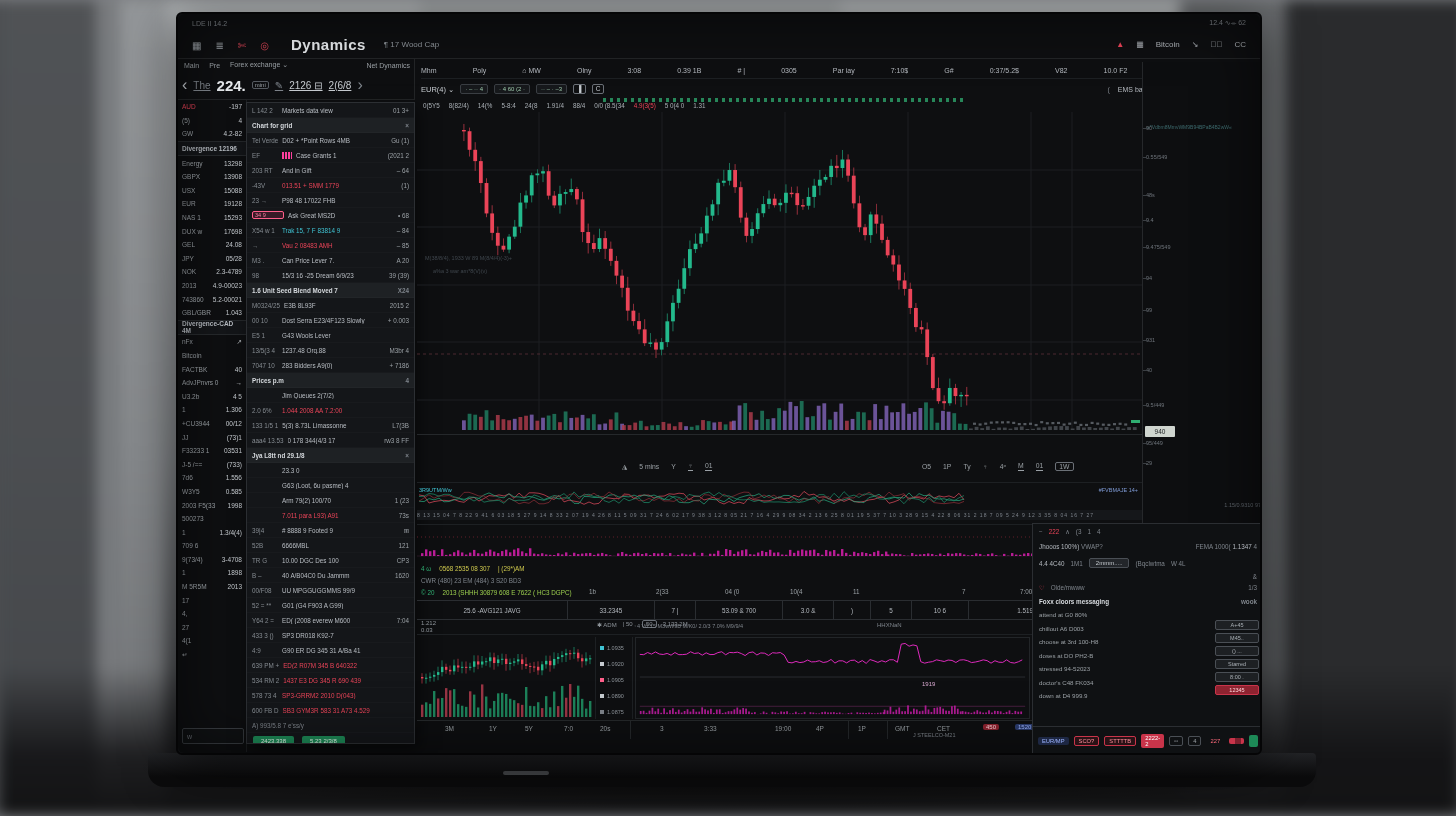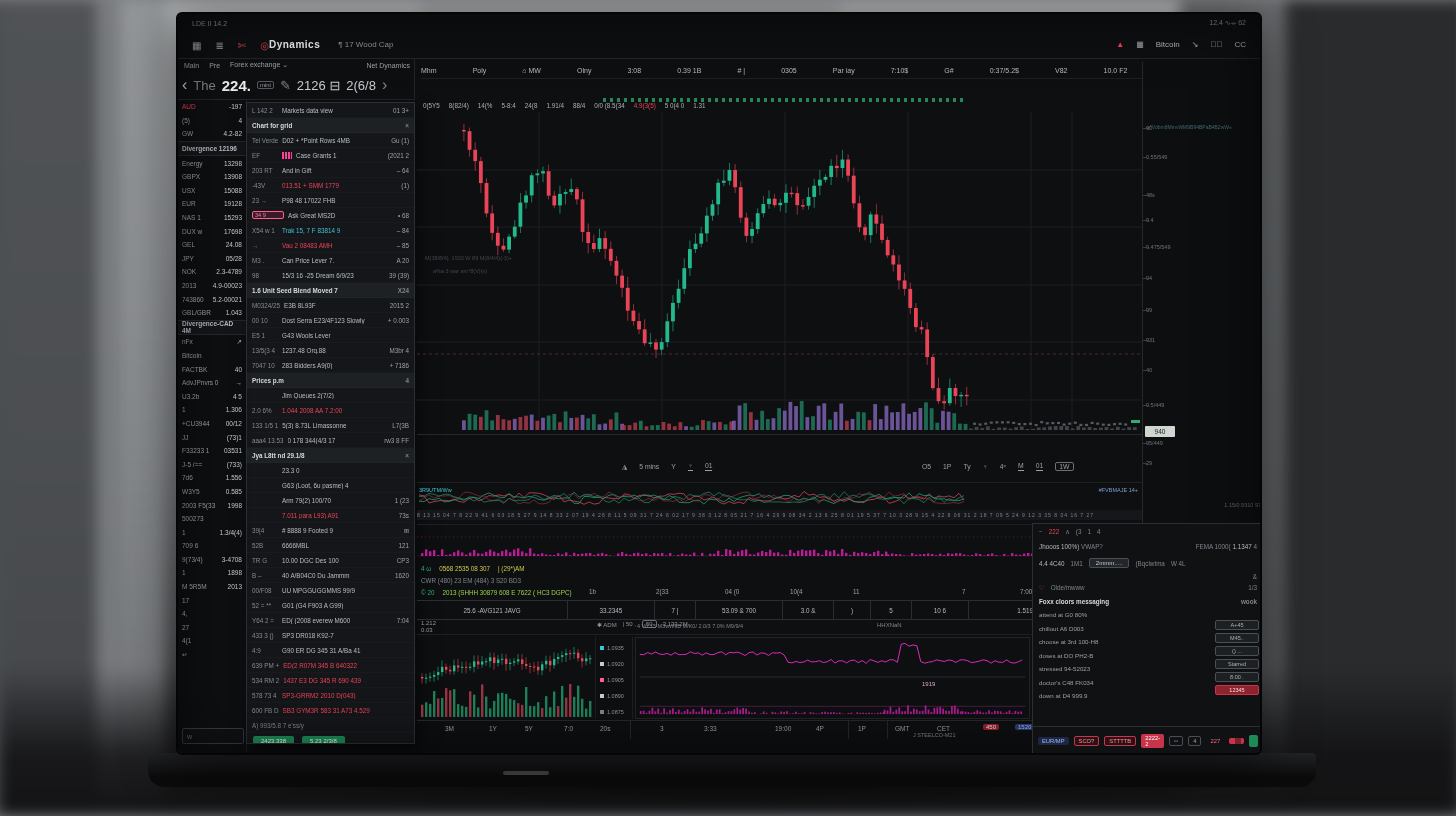--- a/index.html
+++ b/index.html
@@ -11,31 +11,31 @@
   .bld{position:absolute;top:0;bottom:0;}
   .win{background-image:repeating-linear-gradient(180deg,rgba(255,255,255,.10) 0 5px,rgba(0,0,0,0) 5px 24px),repeating-linear-gradient(90deg,rgba(0,0,0,.15) 0 3px,rgba(0,0,0,0) 3px 18px);}
   .floor{position:absolute;left:0;right:0;bottom:0;height:150px;background:linear-gradient(180deg,rgba(20,20,22,0) 0%,rgba(16,16,18,.85) 60%,#131314 100%);}
   
   #laptop-shadow{position:absolute;left:120px;top:750px;width:1220px;height:60px;background:radial-gradient(ellipse at 50% 30%,rgba(0,0,0,.65),rgba(0,0,0,0) 70%);}
   #base{position:absolute;left:148px;top:753px;width:1168px;height:34px;background:linear-gradient(180deg,#222326,#0b0b0c 70%);border-radius:4px 4px 16px 16px;}
   #base .lip{position:absolute;left:355px;top:18px;width:46px;height:4px;background:#46484b;border-radius:2px;}
   #screen{position:absolute;left:176px;top:12px;width:1086px;height:743px;background:#0e0f11;border:2px solid #050506;border-radius:6px;box-shadow:0 12px 50px rgba(0,0,0,.55);overflow:hidden;box-sizing:border-box;}
   #vignette{position:absolute;inset:0;pointer-events:none;box-shadow:inset 0 0 60px rgba(0,0,0,.55);border-radius:6px;}
   
-  .t5{font-size:5.5px;line-height:7px;} .t6{font-size:6.5px;line-height:8px;} .t7{font-size:13px;line-height:9px;}
+  .t5{font-size:5.5px;line-height:7px;} .t6{font-size:6.5px;line-height:8px;} .t7{font-size:10px;line-height:9px;text-decoration:underline;}
   .dim{color:#7e848b;} .red{color:#ea4458;} .pink{color:#ff5f8a;} .grn{color:#2fae71;}
   .yel{color:#cfc94e;} .teal{color:#40c4d4;} .lime{color:#9ccf4e;} .blue{color:#7f9bd6;}
   .u{border-bottom:1px solid #9aa0a6;padding-bottom:1px;}
   .bx{border:1px solid #6b7077;padding:0 3px;border-radius:2px;}
   
   #titlebar{position:absolute;left:0;right:0;top:2px;height:14px;color:#80858a;font-size:7px;display:flex;justify-content:space-between;padding:0 14px;align-items:center;}
   #topbar{position:absolute;left:0;right:0;top:16px;height:28px;border-bottom:1px solid #232527;display:flex;align-items:center;color:#aeb3b8;}
   #topbar .ic{margin-left:14px;font-size:10px;color:#9aa0a6;}
   #topbar .icr{color:#d84354;}
-  #topbar .brand{font-size:10px;font-weight:bold;color:#e8ebee;letter-spacing:.5px;}
+  #topbar .brand{margin-left:22px;font-size:15px;font-weight:bold;color:#e8ebee;letter-spacing:.5px;}
   #topbar .sub{margin-left:18px;font-size:8px;color:#8e949a;}
   #topbar-right{margin-left:auto;display:flex;align-items:center;gap:12px;padding-right:14px;font-size:8px;}
   
   #leftheader{position:absolute;left:0;top:44px;width:237px;height:42px;border-bottom:1px solid #232527;border-right:1px solid #232527;box-sizing:border-box;}
   #lh-row1{position:absolute;left:6px;right:4px;top:3px;display:flex;gap:10px;font-size:7px;color:#9aa0a5;align-items:center;}
   #lh-row2{position:absolute;left:4px;right:4px;top:18px;display:flex;gap:6px;align-items:center;color:#c6cbd0;}
   #lh-price{font-size:15px;font-weight:bold;color:#e9ecef;}
   .minitag{border:1px solid #565b61;border-radius:2px;font-size:6px;color:#9aa0a5;padding:0 2px;}
   
   #watchlist{position:absolute;left:0;top:86px;width:68px;bottom:1px;border-right:1px solid #1e2124;overflow:hidden;}
@@ -570,20 +570,35 @@
           <span>Par iay</span>
           <span>7:10$</span>
           <span>G#</span>
           <span>0:37/5.2$</span>
           <span>V82</span>
           <span>10.0 F2</span>
           <span>18+</span>
           <span>A2</span>
           <span>1</span>
         </div>
+    <div id="rowb">
+      <span>EUR(4) ⌄</span>
+      <span class="seg" id="seg0">· – ·· 4</span>
+      <span class="seg" id="seg1">· 4 60 (2 ·</span>
+      <span class="seg" id="seg2">·· – · –3</span>
+      <span class="bx t6">▐</span>
+      <span class="bx t6">C</span>
+      <span class="tabs" id="rtabs">
+            <span class="dim">(</span>
+            <span>EMS bay</span>
+            <span>AI JCI 1731$</span>
+            <span>FRS 1555/3</span>
+            <span class="dim">–</span>
+          </span>
+    </div>
     <div id="sparkstrip"></div>
     <div id="ohlcrow">
           <span>0(5Y5</span>
           <span>8(82/4)</span>
           <span>14(%</span>
           <span>5-8:4</span>
           <span>24(8</span>
           <span>1.91/4</span>
           <span>88/4</span>
           <span>0/0 (8.5(34</span>

